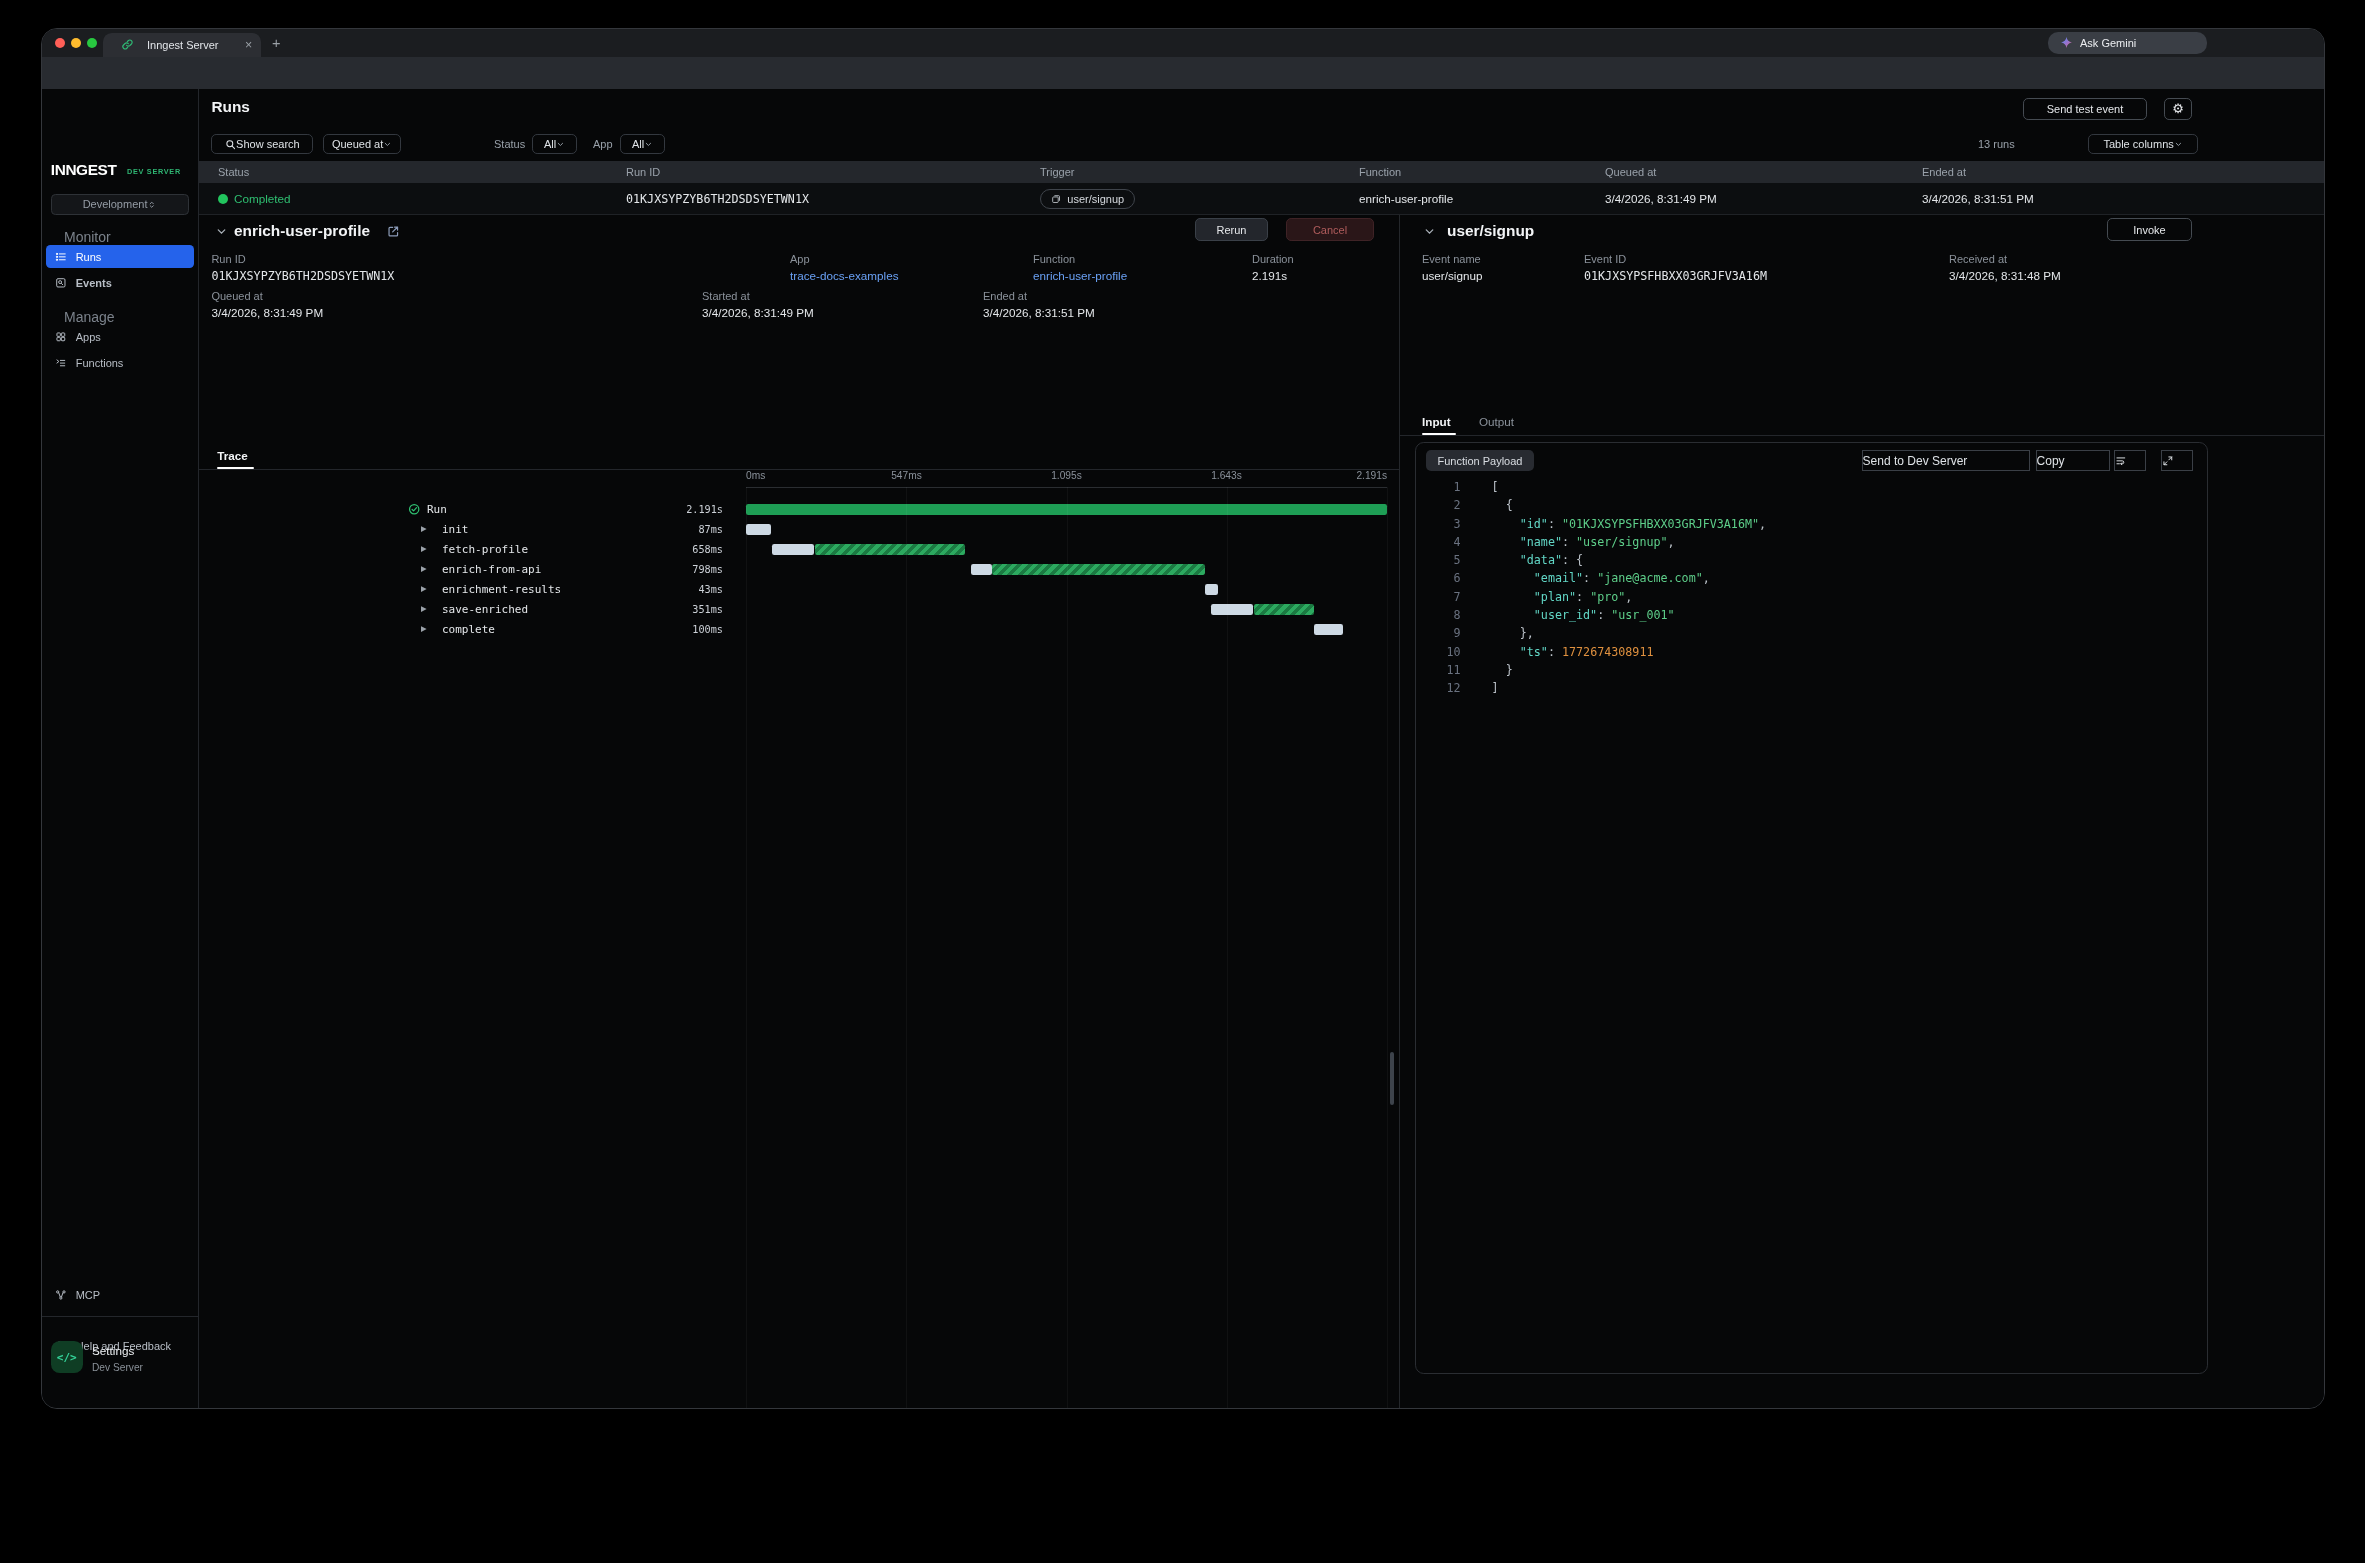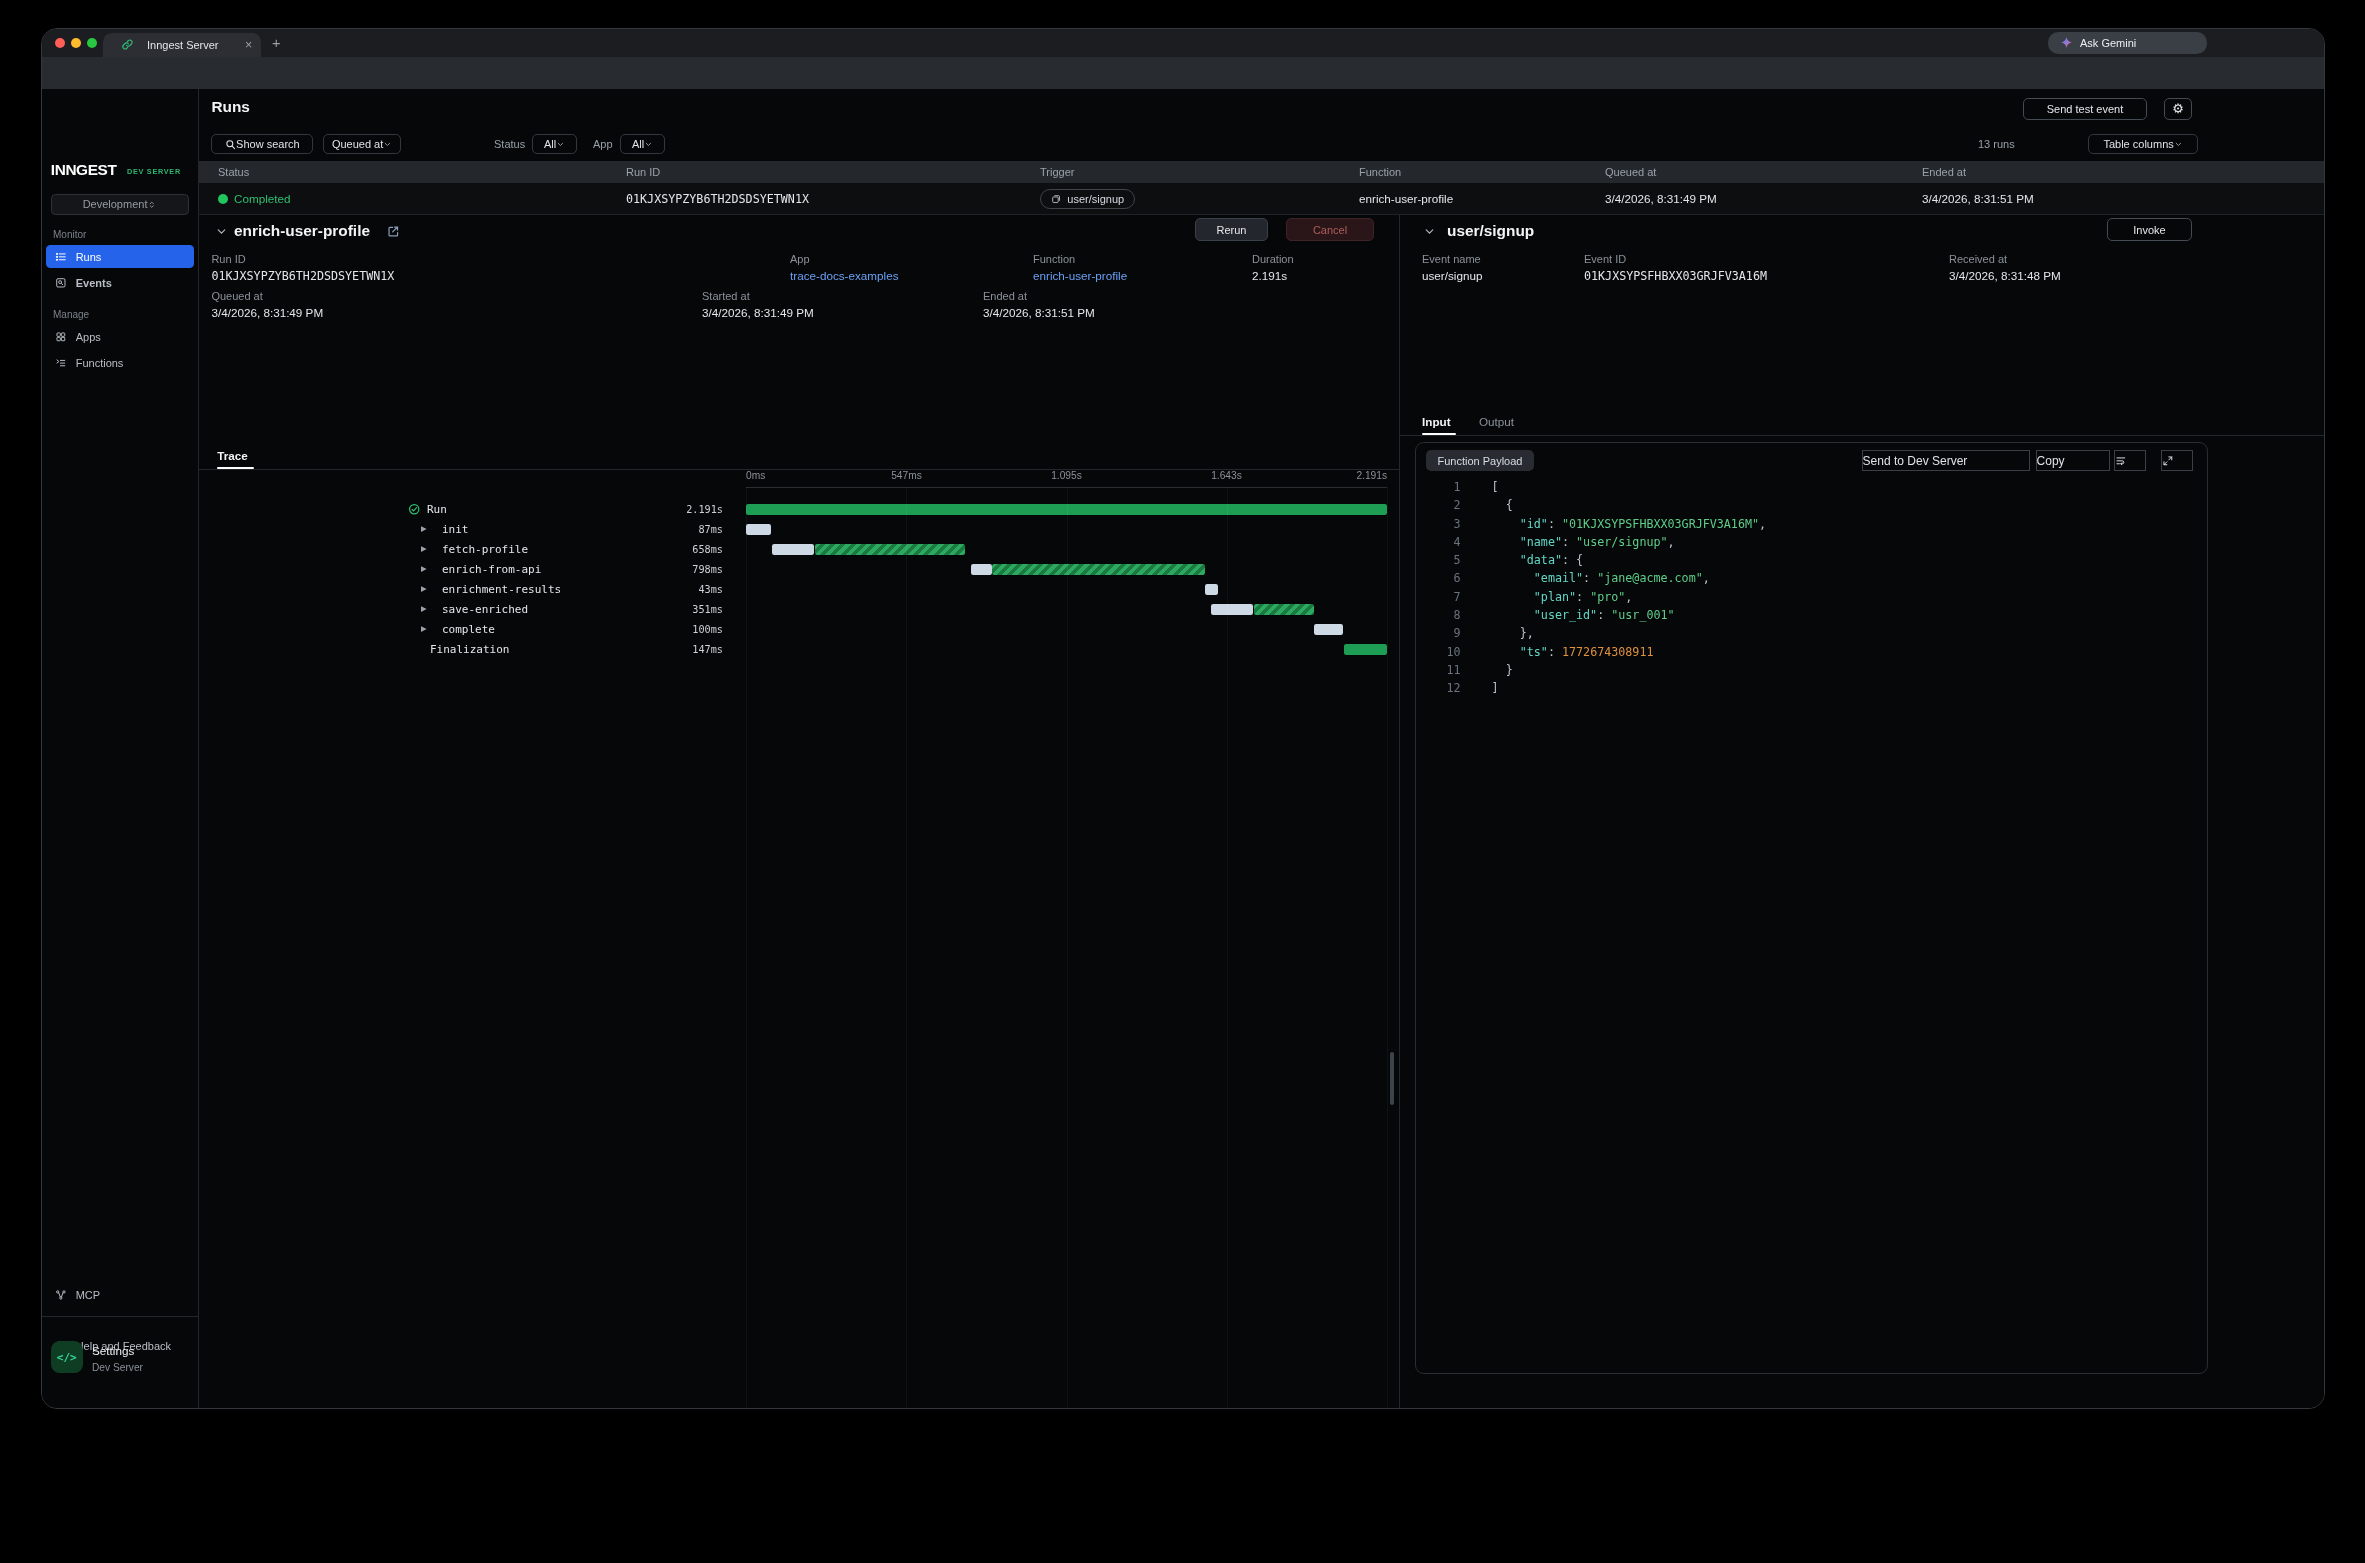--- a/index.html
+++ b/index.html
@@ -35,21 +35,21 @@
   .dots{position:absolute;left:2121px;top:36px;font-size:14px;color:#c5c9ce;letter-spacing:0;}
 
   
   .app{position:absolute;left:0;top:60px;width:2284px;height:1321px;background:#060708;}
   .sidebar{position:absolute;left:0;top:0;width:157px;height:100%;border-right:0.7px solid #23262b;}
   .logo{position:absolute;left:8.8px;top:72px;font-size:15.4px;font-weight:800;letter-spacing:-0.4px;color:#fff;}
   .logo-badge{position:absolute;left:85px;top:78px;font-size:7.3px;font-weight:700;letter-spacing:0.7px;color:#2fb673;}
   .envsel{position:absolute;left:8.8px;top:105px;width:138px;height:20.5px;border:0.7px solid #2e3237;border-radius:4.4px;
           background:#141619;display:flex;align-items:center;justify-content:center;padding:0 7.3px;}
   .envsel-label{font-size:11px;color:#959ca5;}
-  .sb-sec{position:absolute;left:11px;font-size:10px;color:#7b828b;}
+  .sb-sec{position:absolute;left:22px;font-size:14px;color:#7b828b;}
   .sb-item{position:absolute;left:4.4px;width:148px;height:23.4px;border-radius:4.4px;display:flex;align-items:center;
            gap:8.8px;padding:0 8.8px;color:#b9bfc7;}
   .sb-item.active{background:#2563eb;color:#fff;}
   .sb-item-label{font-size:11px;white-space:nowrap;}
   .sb-divider{position:absolute;left:0;top:1227px;width:157px;height:0.7px;background:#23262b;}
   .settings-icon{position:absolute;left:8.8px;top:1252px;width:32px;height:32px;border-radius:8.8px;background:#0f3d24;
                  color:#34d399;display:flex;align-items:center;justify-content:center;font-size:11px;font-weight:700;}
   .settings-title{position:absolute;left:50px;top:1255px;font-size:11.7px;color:#eef1f4;}
   .settings-sub{position:absolute;left:50px;top:1273px;font-size:10.2px;color:#8a9199;}
 
@@ -479,25 +479,20 @@
                 <span class="tr-name" style="left: 243px;">save-enriched</span>
                 <span class="tr-dur">351ms</span>
                 <div class="seg seg-queued" style="left: 1012px; width: 42px;"></div>
                 <div class="seg seg-running" style="left: 1055px; width: 60px;"></div>
               </div>
               <div class="trace-row">
                 <span class="tr-arrow">▶</span>
                 <span class="tr-name" style="left: 243px;">complete</span>
                 <span class="tr-dur">100ms</span>
                 <div class="seg seg-queued" style="left: 1115px; width: 29px;"></div>
-              </div>
-              <div class="trace-row">
-                <span class="tr-name" style="left: 231px;">Finalization</span>
-                <span class="tr-dur">147ms</span>
-                <div class="seg seg-run" style="left: 1145px; width: 43px;"></div>
               </div>
             </div>
           <div class="vscroll"></div>
         <div class="gridline" style="left: 547px;"></div>
             <div class="gridline" style="left: 707px;"></div>
             <div class="gridline" style="left: 868px;"></div>
             <div class="gridline" style="left: 1028px;"></div>
             <div class="gridline" style="left: 1188px;"></div>
           </div>
 

